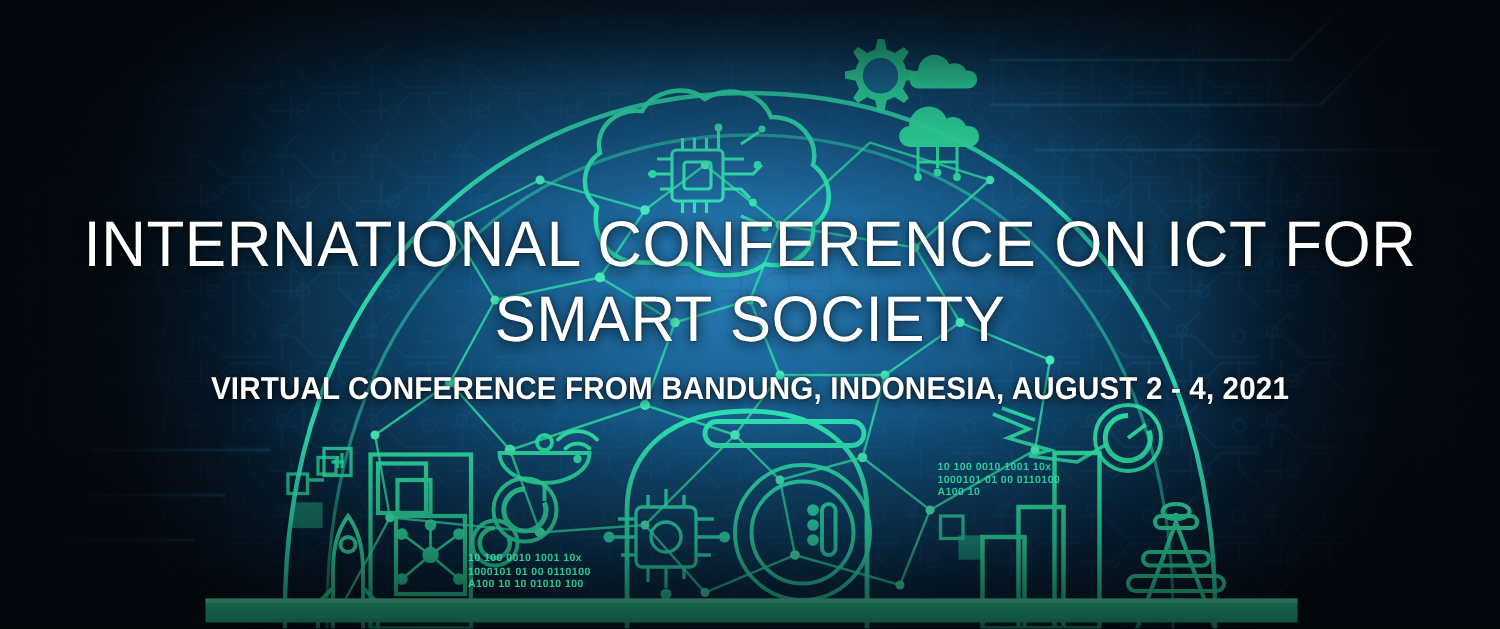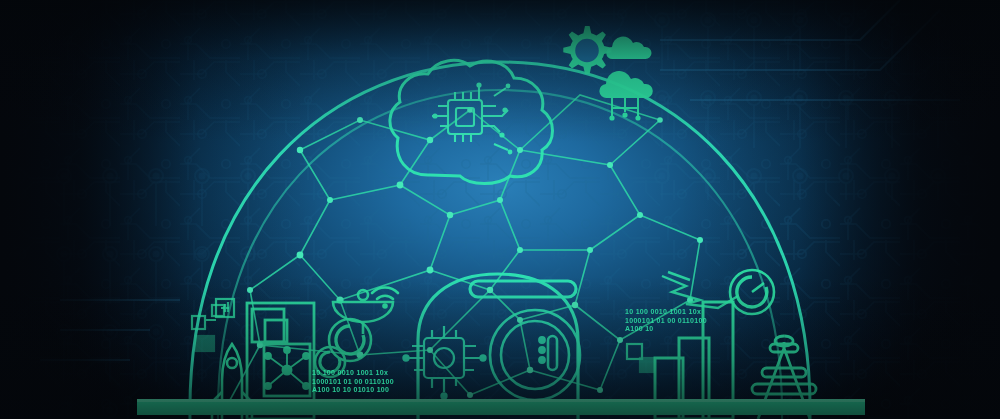--- a/index.html
+++ b/index.html
@@ -359,14 +359,19 @@
   <div style="position:absolute;left:625px;top:308px;z-index:20;color:#2fe6a6;opacity:0.85;
               font-family:'Liberation Sans',sans-serif;font-size:7px;line-height:8.5px;font-weight:700;
               letter-spacing:0.3px;white-space:nowrap;">
     <div>10 100 0010  1001  10x</div>
     <div>1000101 01 00  0110100</div>
     <div>A100 10</div>
   </div>
 
   <div class="layer" id="bg-vignette2"></div>
 
+  <div id="title-block">
+    <span id="title-line1">INTERNATIONAL CONFERENCE ON ICT FOR</span>
+    <span id="title-line2">SMART SOCIETY</span>
+    <span id="subtitle">VIRTUAL CONFERENCE FROM BANDUNG, INDONESIA, AUGUST 2 - 4, 2021</span>
+  </div>
 
 </div>
 
 </body></html>

